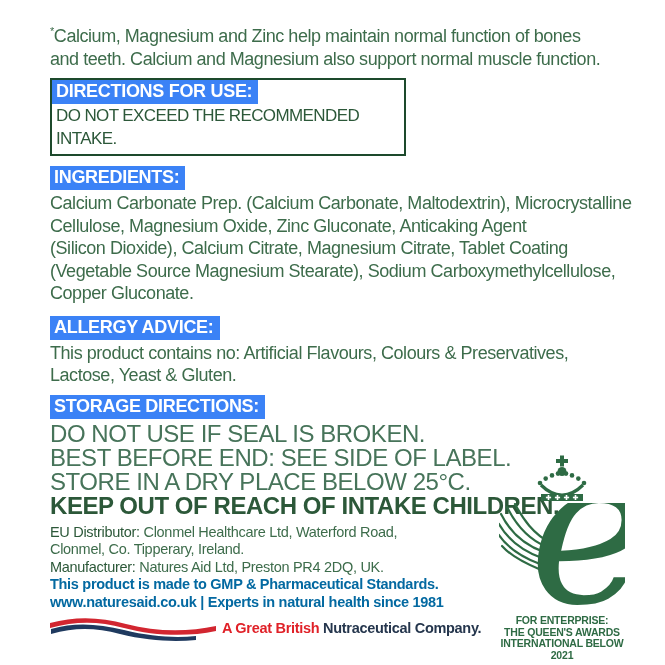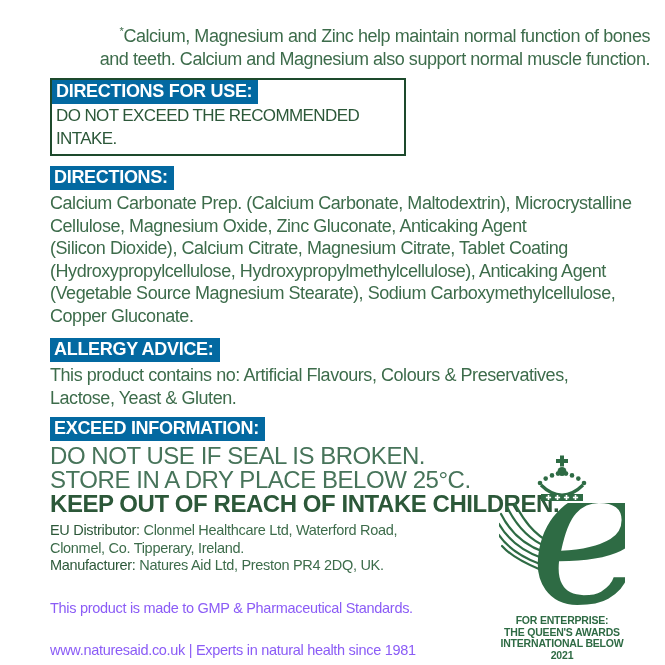--- a/index.html
+++ b/index.html
@@ -6,43 +6,43 @@
   body{
     width:665px;height:665px;background:#ffffff;position:relative;
     font-family:"Liberation Sans", sans-serif;
     overflow:hidden;
   }
   .content{
     position:absolute;left:50px;top:25px;width:600px;
     color:#3d6c4b;
     letter-spacing:-0.45px;
   }
-  .claim{font-size:18px;line-height:22.5px;text-align:right;}
+  .claim{font-size:18px;line-height:22.5px;}
   .claim sup{font-size:11px;vertical-align:super;line-height:0;}
   .box{
     margin-top:8px;width:352px;border:2px solid #1d4a2c;
     padding-bottom:4px;
   }
   .section-header{
-    display:inline-block;background:#0369a1;color:#ffffff;
+    display:inline-block;background:#3b82f6;color:#ffffff;
     font-weight:bold;font-size:18px;line-height:21px;
     padding:1px 6px 2px 4px;letter-spacing:-0.3px;
   }
   .box .section-header{margin:0;}
   .box-body{padding:1px 4px 0 4px;font-size:18px;line-height:22.5px;}
   .box-body .warn{font-weight:normal;font-size:17px;letter-spacing:-0.6px;color:#2c5839;}
   .para{font-size:18px;line-height:22.5px;margin-top:2px;white-space:nowrap;}
   .mt-ingredients{margin-top:10px;}
   .mt-allergy{margin-top:11px;}
   .mt-storage{margin-top:8px;}
   .storage-lines{margin-top:3px;font-size:24px;line-height:24px;color:#47745a;white-space:nowrap;}
   .storage-lines .warn{font-weight:bold;color:#2c5839;}
   .distribution{margin-top:6px;font-size:14.5px;line-height:17.5px;letter-spacing:-0.3px;color:#3d6c4b;white-space:nowrap;}
   .distribution .lbl{font-weight:normal;color:#2c5839;}
-  .distribution .bold-line{font-weight:normal;color:#8b5cf6;margin-top:25px;}
+  .distribution .bold-line{font-weight:bold;color:#0369a1;}
   .company-row{margin-top:4px;display:flex;align-items:center;}
   .company-row svg{flex:0 0 auto;}
   .company-text{font-size:14.5px;font-weight:bold;letter-spacing:-0.3px;margin-left:4px;white-space:nowrap;}
   .company-text .red{color:#e02128;}
   .company-text .navy{color:#25364d;}
   .award{
     position:absolute;left:474px;top:455px;width:176px;
     text-align:center;letter-spacing:0;
   }
   .award-text{
@@ -62,43 +62,43 @@
   </div>
 
   <div class="box">
     <div class="section-header">DIRECTIONS FOR USE:</div>
     <div class="box-body">
       <div class="warn">DO NOT EXCEED THE RECOMMENDED INTAKE.</div>
     </div>
   </div>
 
   <div class="mt-ingredients">
-    <div class="section-header">DIRECTIONS:</div>
+    <div class="section-header">INGREDIENTS:</div>
     <div class="para">
       <div>Calcium Carbonate Prep. (Calcium Carbonate, Maltodextrin), Microcrystalline</div>
       <div>Cellulose, Magnesium Oxide, Zinc Gluconate, Anticaking Agent</div>
       <div>(Silicon Dioxide), Calcium Citrate, Magnesium Citrate, Tablet Coating</div>
-      <div>(Hydroxypropylcellulose, Hydroxypropylmethylcellulose), Anticaking Agent</div>
       <div>(Vegetable Source Magnesium Stearate), Sodium Carboxymethylcellulose,</div>
       <div>Copper Gluconate.</div>
     </div>
   </div>
 
   <div class="mt-allergy">
     <div class="section-header">ALLERGY ADVICE:</div>
     <div class="para">
       <div>This product contains no: Artificial Flavours, Colours &amp; Preservatives,</div>
       <div>Lactose, Yeast &amp; Gluten.</div>
     </div>
   </div>
 
   <div class="mt-storage">
-    <div class="section-header">EXCEED INFORMATION:</div>
+    <div class="section-header">STORAGE DIRECTIONS:</div>
     <div class="storage-lines">
       <div>DO NOT USE IF SEAL IS BROKEN.</div>
+      <div>BEST BEFORE END: SEE SIDE OF LABEL.</div>
       <div>STORE IN A DRY PLACE BELOW 25°C.</div>
       <div class="warn">KEEP OUT OF REACH OF INTAKE CHILDREN.</div>
     </div>
   </div>
 
   <div class="distribution">
     <div><span class="lbl">EU Distributor:</span><span> Clonmel Healthcare Ltd, Waterford Road,</span></div>
     <div>Clonmel, Co. Tipperary, Ireland.</div>
     <div><span class="lbl">Manufacturer:</span><span> Natures Aid Ltd, Preston PR4 2DQ, UK.</span></div>
     <div class="bold-line">This product is made to GMP &amp; Pharmaceutical Standards.</div>

